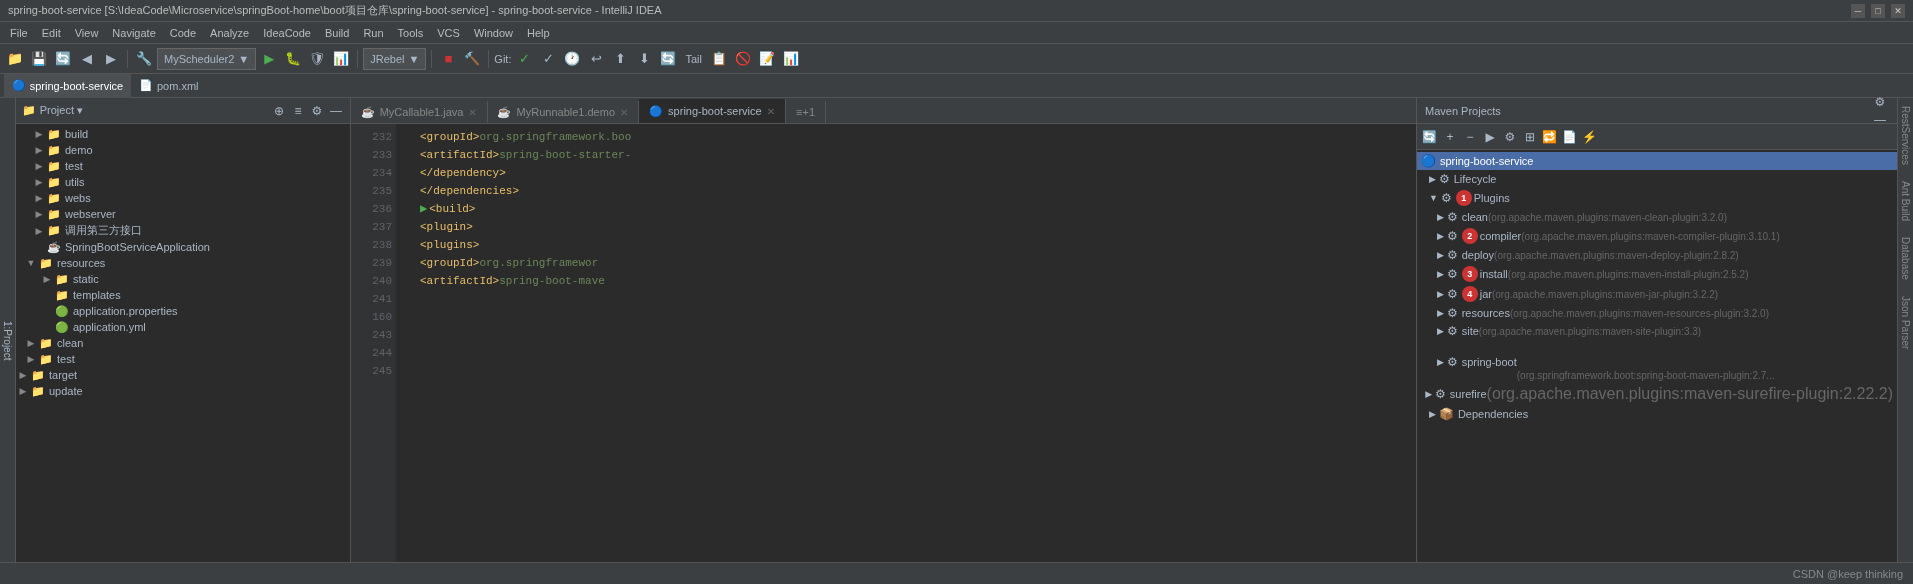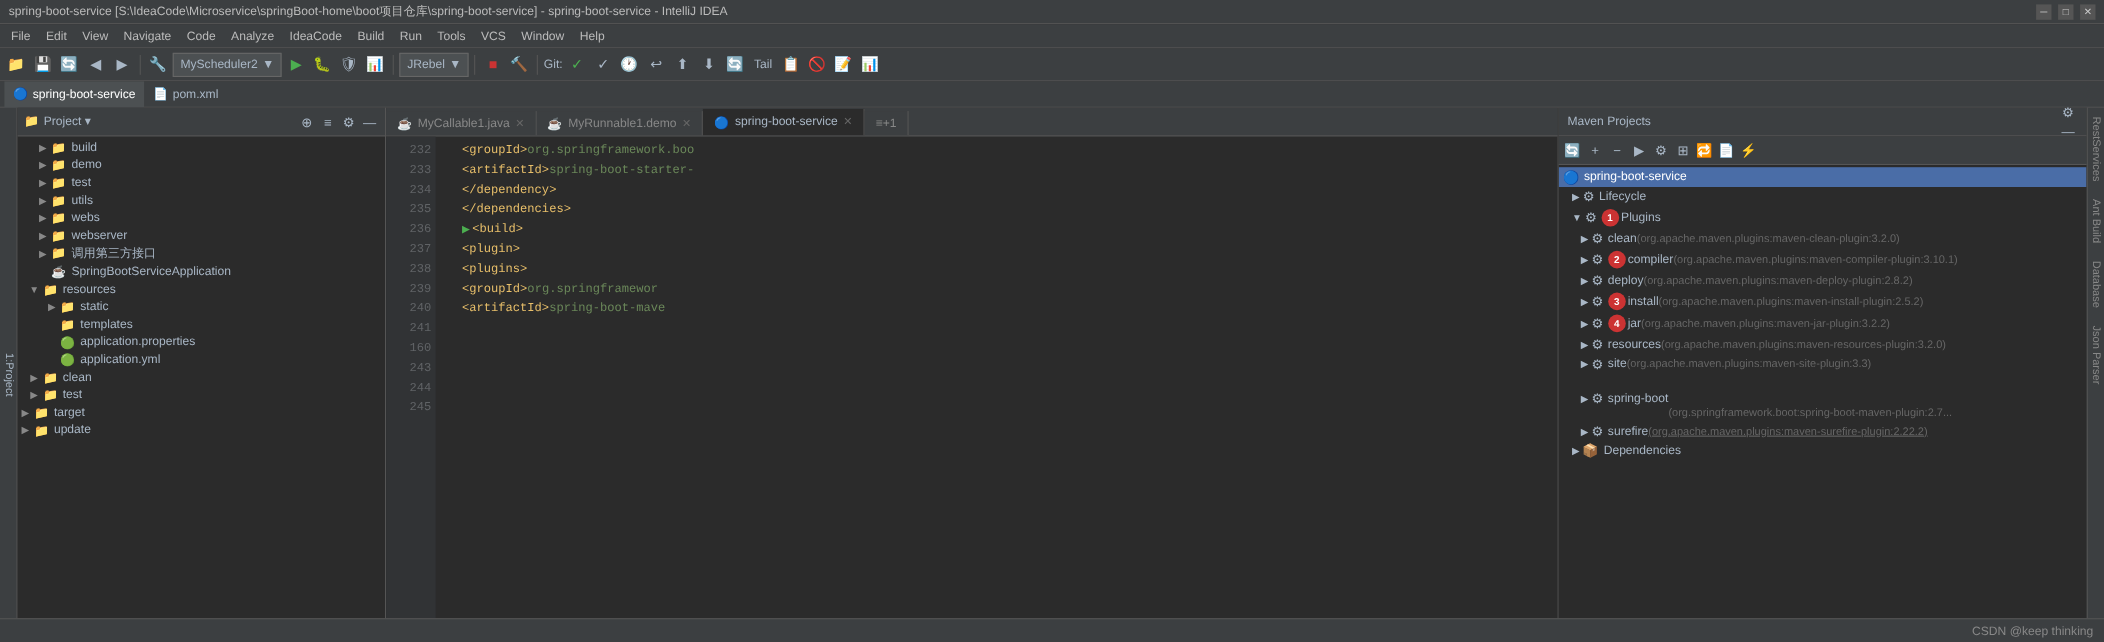--- a/index.html
+++ b/index.html
@@ -794,21 +794,21 @@
           <span style="margin-right: 3px; font-size: 9px;">▶</span>
           <span class="maven-icon">⚙</span>
           <span>spring-boot</span>
           <span style="color: rgb(102, 102, 102); font-size: 10px; margin-top: 28px;"> (org.springframework.boot:spring-boot-maven-plugin:2.7...</span>
         </div>
         <div class="maven-item">
           <span style="display: inline-block; width: 16px;"></span>
           <span style="margin-right: 3px; font-size: 9px;">▶</span>
           <span class="maven-icon">⚙</span>
           <span>surefire</span>
-          <span style="color: rgb(102, 102, 102); font-size: 10px; text-decoration: underline;"> (org.apache.maven.plugins:maven-surefire-plugin:2.22.2)</span>
+          <span style="color: rgb(102, 102, 102); font-size: 16px;"> (org.apache.maven.plugins:maven-surefire-plugin:2.22.2)</span>
         </div>
         <div class="maven-item">
           <span style="display: inline-block; width: 8px;"></span>
           <span style="margin-right: 3px; font-size: 9px;">▶</span>
           <span class="maven-icon">📦</span>
           <span>Dependencies</span>
         </div>
       </div>
   </div>
 

